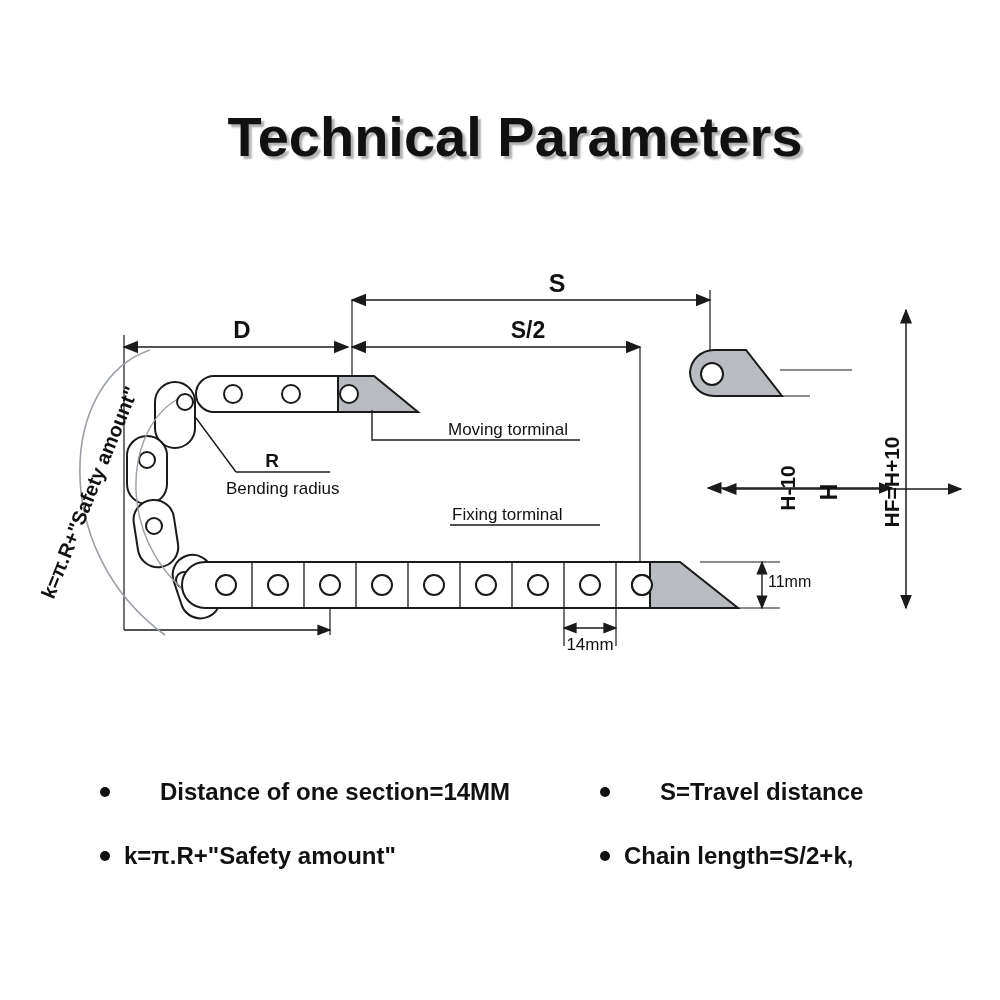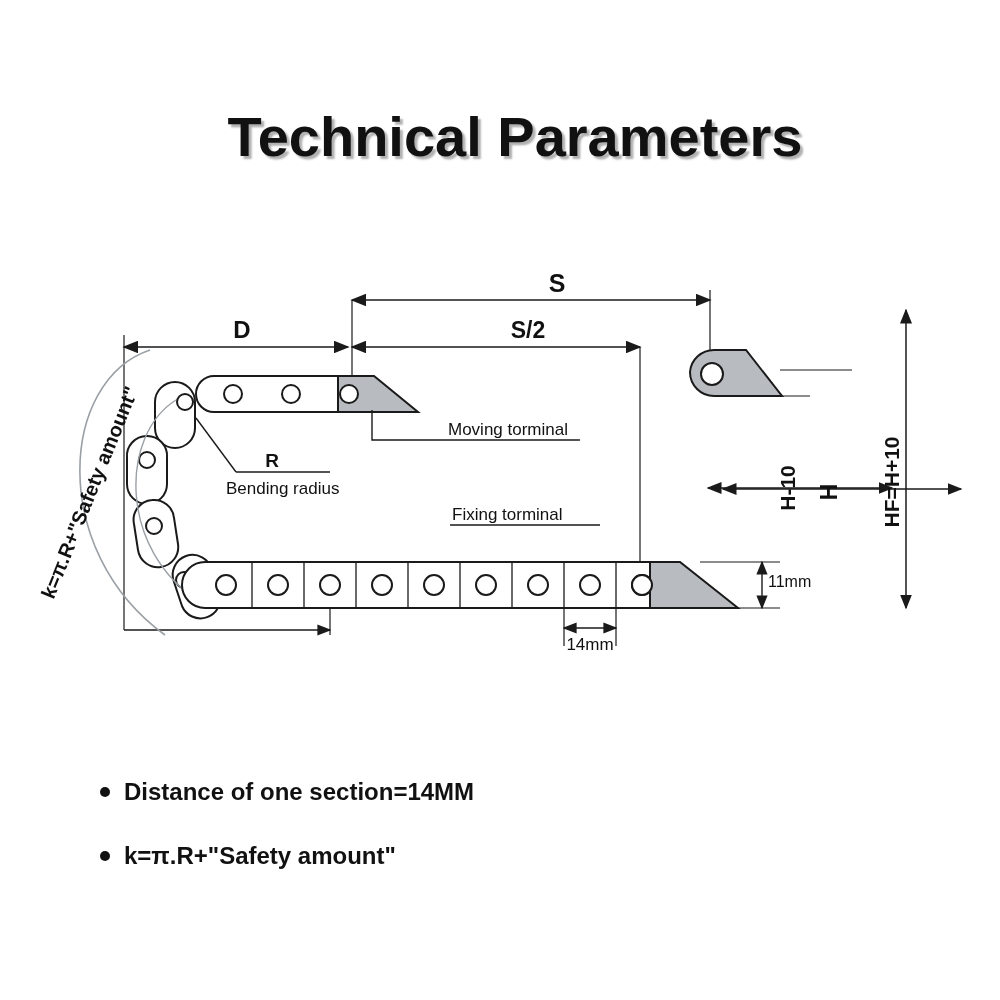--- a/index.html
+++ b/index.html
@@ -53,21 +53,21 @@
     display: inline-block;
     width: 10px;
     height: 10px;
     border-radius: 50%;
     background: #111111;
     margin-right: 14px;
     flex: 0 0 auto;
   }
   .note-c0 { left: 100px; }
   .note-c1 { left: 600px; }
-  .note-r0 { top: 18px; }
+  .note-r0 { top: 18px; gap: 36px; }
   .note-r1 { top: 82px; }
   svg text {
     font-family: "Liberation Sans", sans-serif;
     fill: #111111;
   }
 </style>
 </head>
 <body>
 
 <div id="page-title">Technical Parameters</div>
@@ -221,13 +221,21 @@
 
 <div id="notes">
   <div class="note note-c0 note-r0">
     <span class="bullet"></span>
     <span>Distance of one section=14MM</span>
   </div>
   <div class="note note-c0 note-r1">
     <span class="bullet"></span>
     <span>k=π.R+"Safety amount"</span>
   </div>
+  <div class="note note-c1 note-r0">
+    <span class="bullet"></span>
+    <span>S=Travel distance</span>
+  </div>
+  <div class="note note-c1 note-r1">
+    <span class="bullet"></span>
+    <span>Chain length=S/2+k,</span>
+  </div>
 </div>
 
 </body></html>

